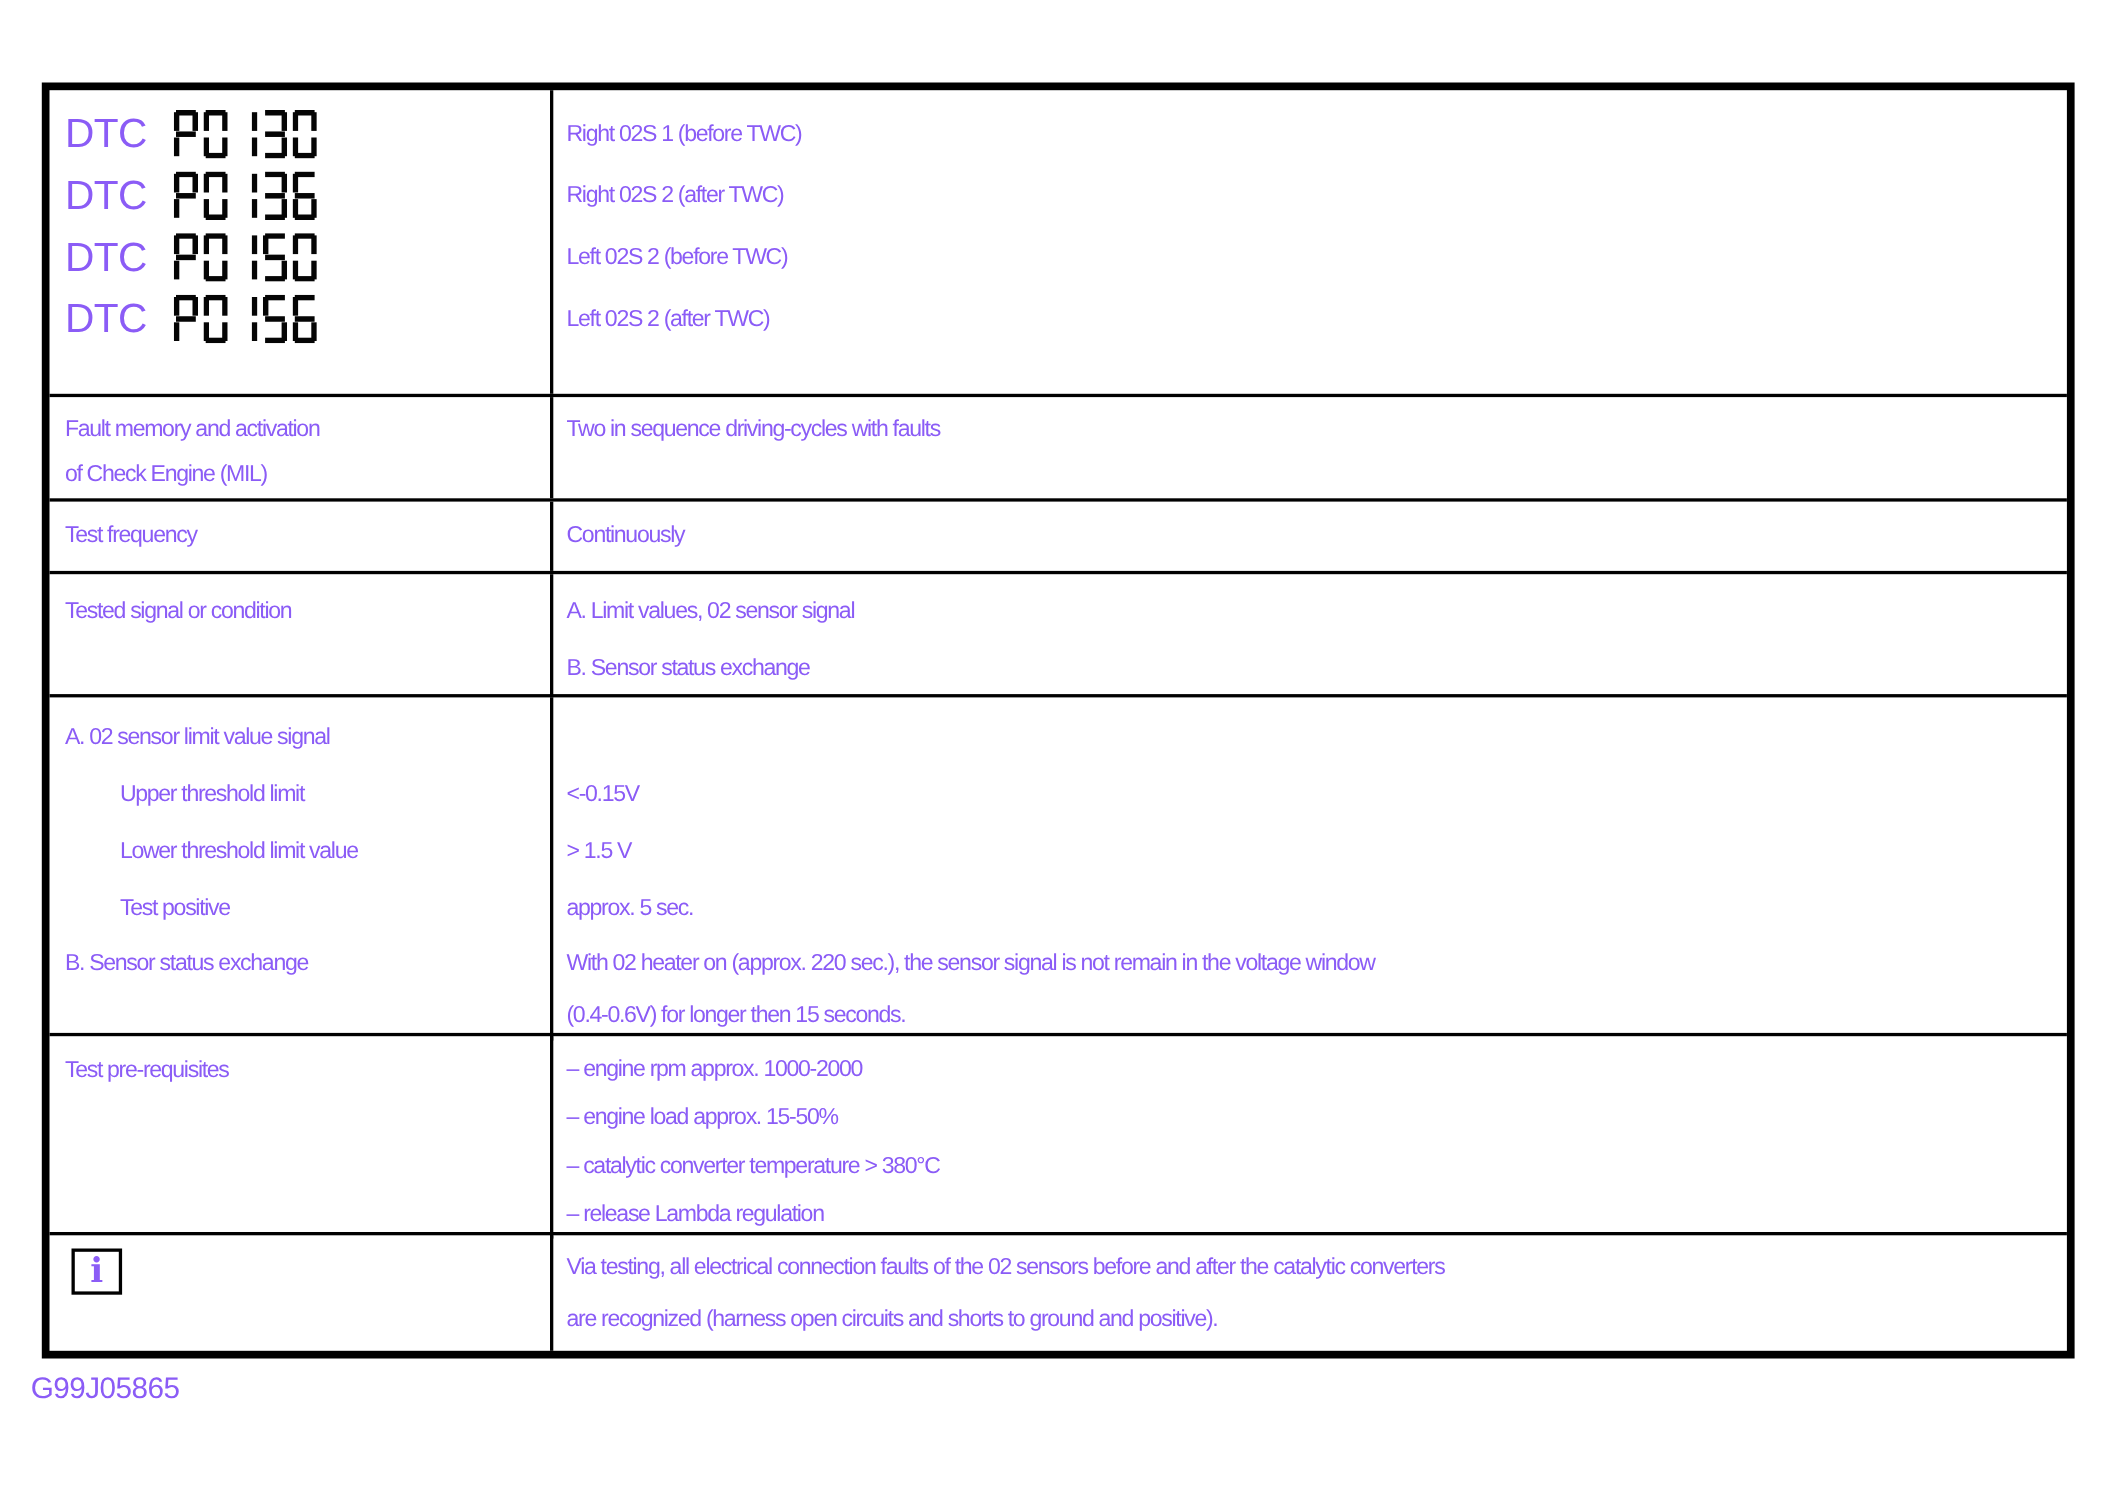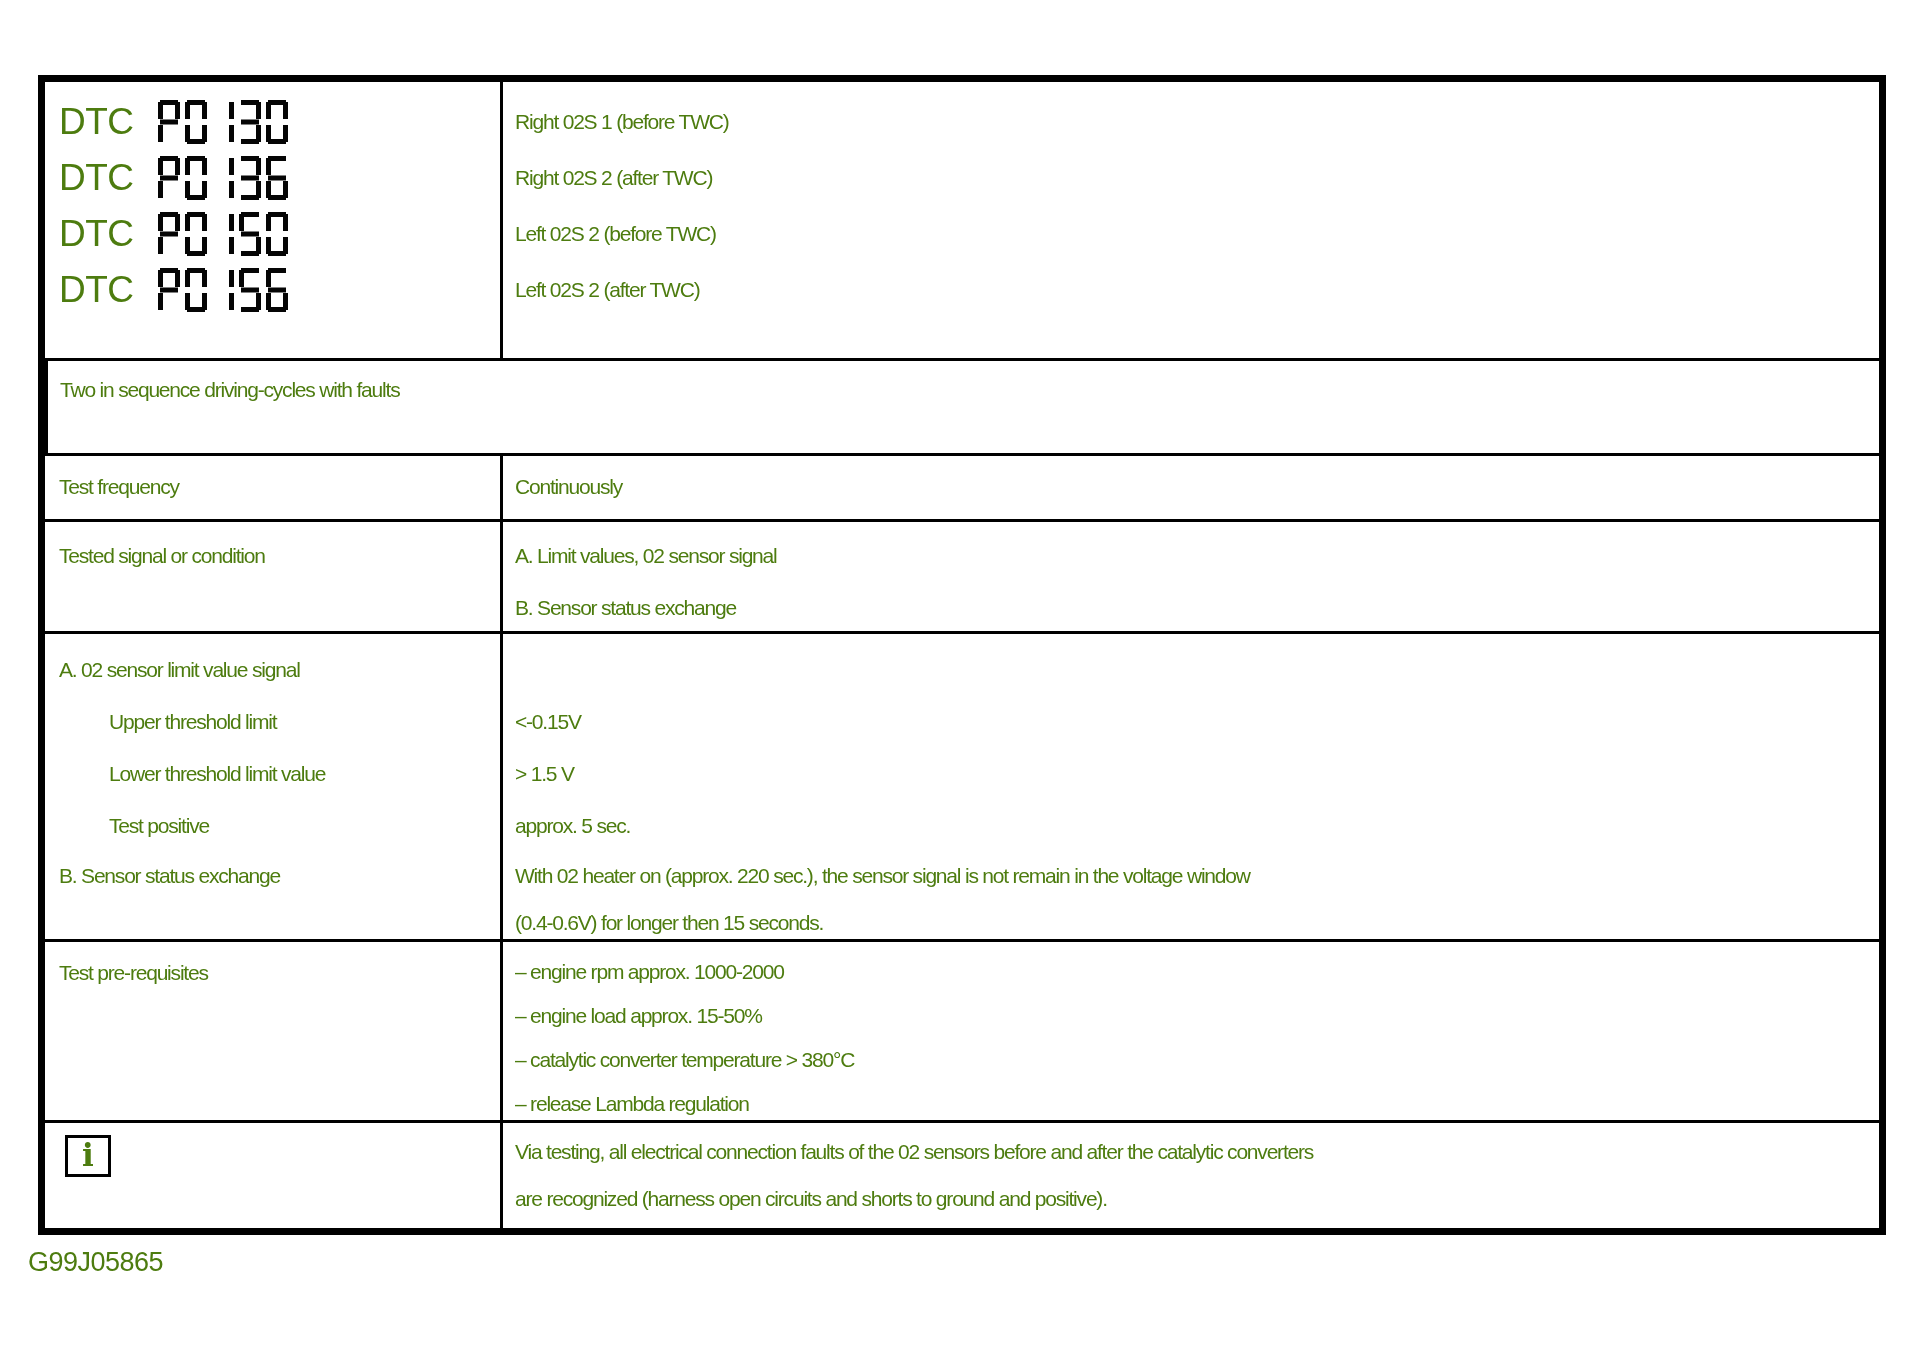--- a/index.html
+++ b/index.html
@@ -1,21 +1,21 @@
 <!DOCTYPE html>
 <html><head>
 <meta charset="utf-8">
 <style>
   html,body{margin:0;padding:0;background:#ffffff;}
   .page{
     position:relative;
     width:1558px;height:1353px;
     background:#ffffff;
     font-family:"Liberation Sans","DejaVu Sans",sans-serif;
-    color:#4d7c0f;
+    color:#8b5cf6;
     -webkit-font-smoothing:antialiased;
   }
   .dtc-table{
     position:absolute;left:38px;top:75px;
     width:1848px;height:1160px;
     border:7px solid #000;
     box-sizing:border-box;
     display:flex;flex-direction:column;
     background:#fff;
   }
@@ -255,20 +255,24 @@
       </div>
       <div class="cell-r">
         <div class="desc-line txt">Right 02S 1 (before TWC)</div>
         <div class="desc-line txt">Right 02S 2 (after TWC)</div>
         <div class="desc-line txt">Left 02S 2 (before TWC)</div>
         <div class="desc-line txt">Left 02S 2 (after TWC)</div>
       </div>
     </div>
 
     <div class="trow row-fault">
+      <div class="cell-l">
+        <div class="txt">Fault memory and activation
+of Check Engine (MIL)</div>
+      </div>
       <div class="cell-r">
         <div class="txt">Two in sequence driving-cycles with faults</div>
       </div>
     </div>
 
     <div class="trow row-freq">
       <div class="cell-l">
         <div class="txt">Test frequency</div>
       </div>
       <div class="cell-r">

